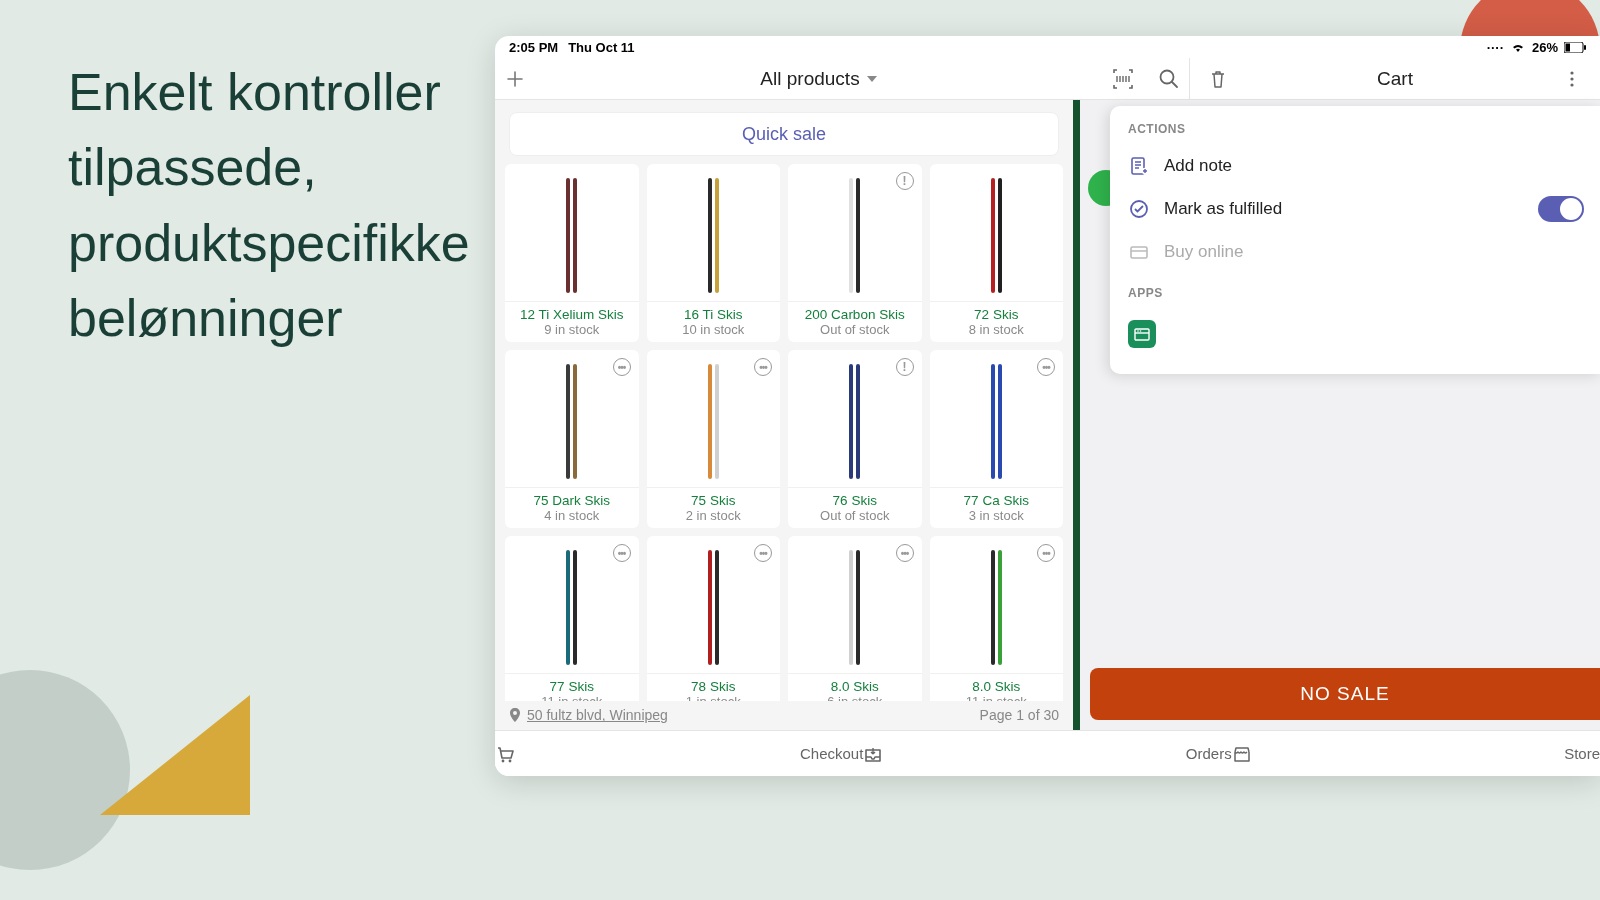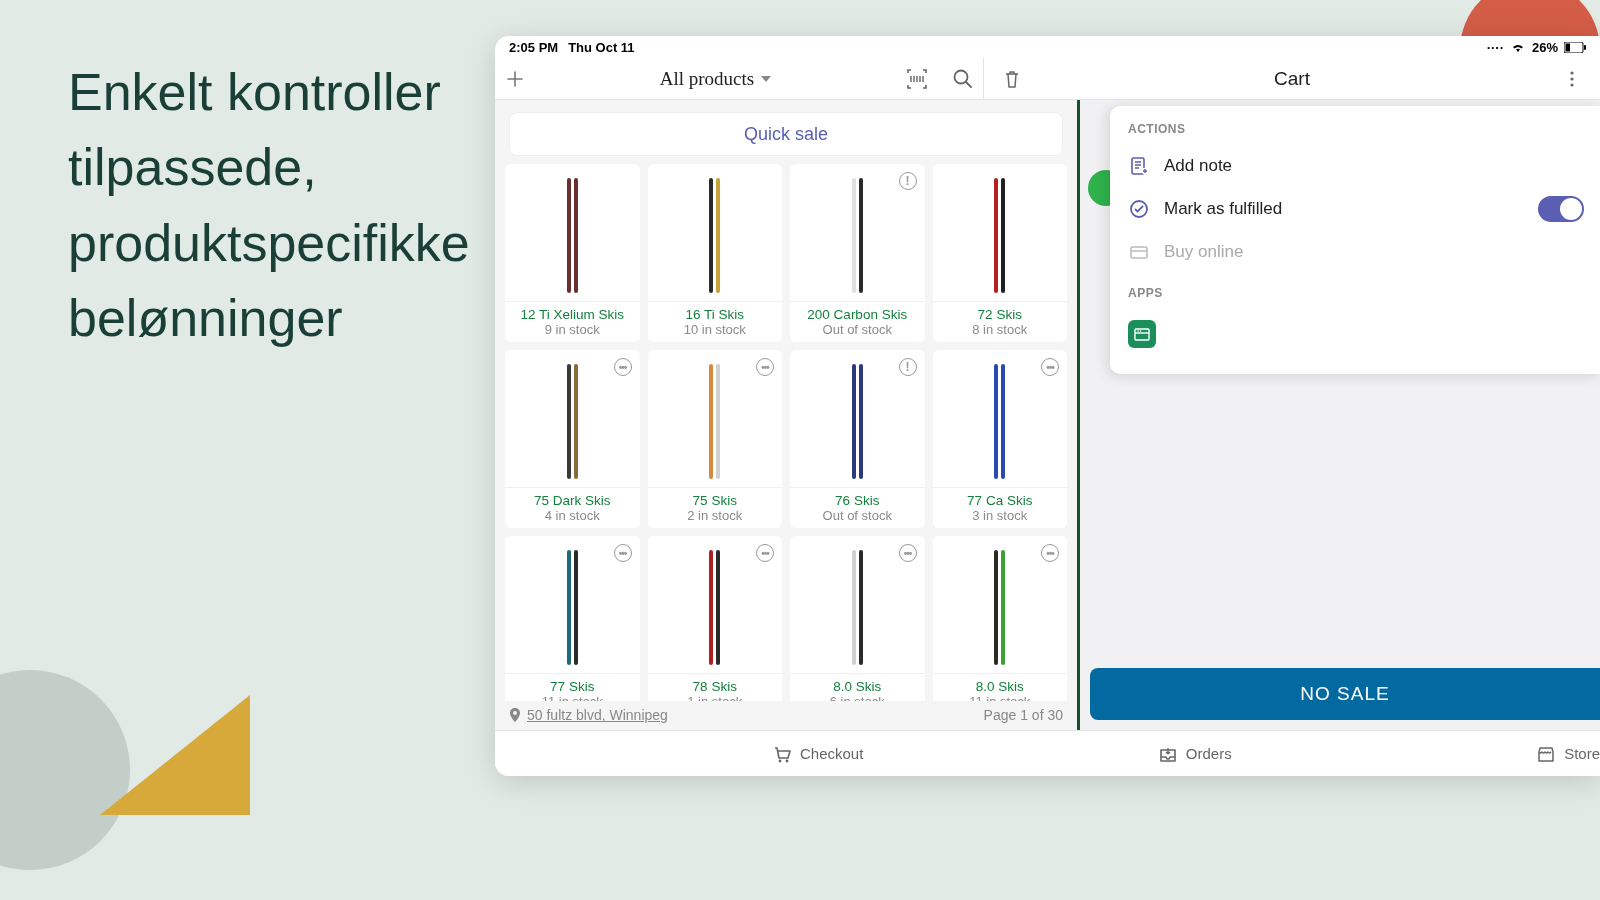--- a/index.html
+++ b/index.html
@@ -14,63 +14,63 @@
   .deco-tri { position: absolute; left: 100px; bottom: 85px; width: 0; height: 0; border-left: 150px solid transparent; border-bottom: 120px solid #d6a93a; }
 
   
   .tablet { position: absolute; left: 495px; top: 36px; width: 1105px; height: 740px; background: #fff; border-radius: 14px 0 0 14px; box-shadow: 0 6px 30px rgba(0,0,0,.15); overflow: hidden; display: flex; flex-direction: column; }
 
   .statusbar { height: 22px; display: flex; align-items: center; padding: 0 14px; font-size: 13px; font-weight: 600; justify-content: space-between; }
   .statusbar .left { display:flex; gap:10px; }
   .statusbar .right { display:flex; gap:6px; align-items:center; }
 
   .topbars { display: flex; border-bottom: 1px solid #e4e4e4; height: 42px; }
-  .topbar-left { width: 489px; display: flex; align-items: center; justify-content: space-between; padding: 0 6px; border-right: 1px solid #e4e4e4; font-family: Liberation Serif, serif; }
+  .topbar-left { width: 695px; display: flex; align-items: center; justify-content: space-between; padding: 0 6px; border-right: 1px solid #e4e4e4; }
   .topbar-right { flex: 1; display: flex; align-items: center; justify-content: space-between; padding: 0 14px; }
   .topbar-title { font-size: 19px; font-weight: 400; color: #222; display:flex; align-items:center; gap:6px; }
   .icon-btn { width: 28px; height: 28px; display:flex; align-items:center; justify-content:center; color: #666; }
   .icon-group { display:flex; gap: 18px; }
 
   .main { display: flex; flex: 1; min-height: 0; }
-  .products-col { width: 585px; border-right: 3px solid #14532d; display:flex; flex-direction: column; background:#f5f5f5; }
+  .products-col { width: 585px; border-right: 7px solid #14532d; display:flex; flex-direction: column; background:#f5f5f5; }
   .cart-col { flex:1; position: relative; background:#f1f1f3; }
 
   .quickbar { padding: 12px 14px 8px; }
   .quickbtn { background:#fff; border-radius:8px; height:44px; display:flex; align-items:center; justify-content:center; color:#5a5fb4; font-size:18px; border:1px solid #eee; }
 
   .grid { padding: 0 10px; display:grid; grid-template-columns: repeat(4,1fr); gap:8px; overflow-y:auto; }
   .card { background:#fff; border-radius:6px; position:relative; height:178px; display:flex; flex-direction:column; align-items:center; }
   .card-img { flex:1; width:100%; display:flex; align-items:center; justify-content:center; gap:3px; padding-top:6px; }
   .ski { width:4px; height:115px; border-radius:2px; }
   .card-footer { border-top:1px solid #f0f0f0; width:100%; text-align:center; padding:5px 2px; }
   .card-name { font-size:13.5px; color:#15803d; white-space:nowrap; overflow:hidden; text-overflow:ellipsis; }
   .card-stock { font-size:13px; color:#8a8a8a; }
   .card-badge { position:absolute; top:8px; right:8px; width:18px; height:18px; border:1.8px solid #999; border-radius:50%; display:flex; align-items:center; justify-content:center; color:#999; font-size:12px; font-weight:700; }
 
   .footer-loc { height:30px; display:flex; align-items:center; justify-content:space-between; padding:0 14px; color:#888; font-size:14px; background:#f5f5f5; }
 
   .bottom-tabs { height:46px; border-top:1px solid #e4e4e4; display:flex; background:#fff; }
-  .tab { flex:1; display:flex; align-items:center; justify-content:flex-end; gap:8px; color:#666; font-size:15px; }
+  .tab { flex:1; display:flex; align-items:center; justify-content:space-between; gap:8px; color:#666; font-size:15px; }
 
   
   .avatar { position:absolute; left:8px; top:70px; width:36px; height:36px; background:#2fb24c; border-radius:50%; }
   .panel { position:absolute; left:30px; top:6px; right:-2px; background:#fff; border-radius:10px 0 0 10px; box-shadow: -3px 2px 14px rgba(0,0,0,.12); padding:12px 0 16px; }
   .panel-label { font-size:12px; font-weight:600; letter-spacing:.5px; color:#888; padding:4px 18px 10px; }
   .action-row { display:flex; align-items:center; gap:14px; padding:10px 18px; font-size:17px; color:#222; }
   .action-row.disabled { color:#aaa; }
   .action-icon { width:22px; display:flex; align-items:center; justify-content:center; color:#5a5fb4; }
   .action-row.disabled .action-icon { color:#bbb; }
   .toggle { margin-left:auto; width:46px; height:26px; border-radius:13px; background:#5a5fb4; position:relative; }
   .toggle::after { content:''; position:absolute; right:2px; top:2px; width:22px; height:22px; background:#fff; border-radius:50%; }
   .app-row { display:flex; align-items:center; gap:14px; padding:10px 18px; }
   .app-icon { width:28px; height:28px; background:#1a8f5c; border-radius:6px; display:flex; align-items:center; justify-content:center; color:#fff; }
   .app-title { font-size:16.5px; color:#222; }
   .app-sub { font-size:13px; color:#999; }
 
-  .nosale { position:absolute; left:10px; right:0; bottom:10px; height:52px; background:#0369a1; color:#fff; font-size:19px; letter-spacing:1px; display:flex; align-items:center; justify-content:center; border-radius:8px 0 0 8px; }
+  .nosale { position:absolute; left:10px; right:0; bottom:10px; height:52px; background:#c2410c; color:#fff; font-size:19px; letter-spacing:1px; display:flex; align-items:center; justify-content:center; border-radius:8px 0 0 8px; }
 
   svg { display:block; }
 </style>
 </head>
 <body>
 
 <div class="deco-red"></div>
 <div class="deco-grey"></div>
 <div class="deco-tri"></div>
 

